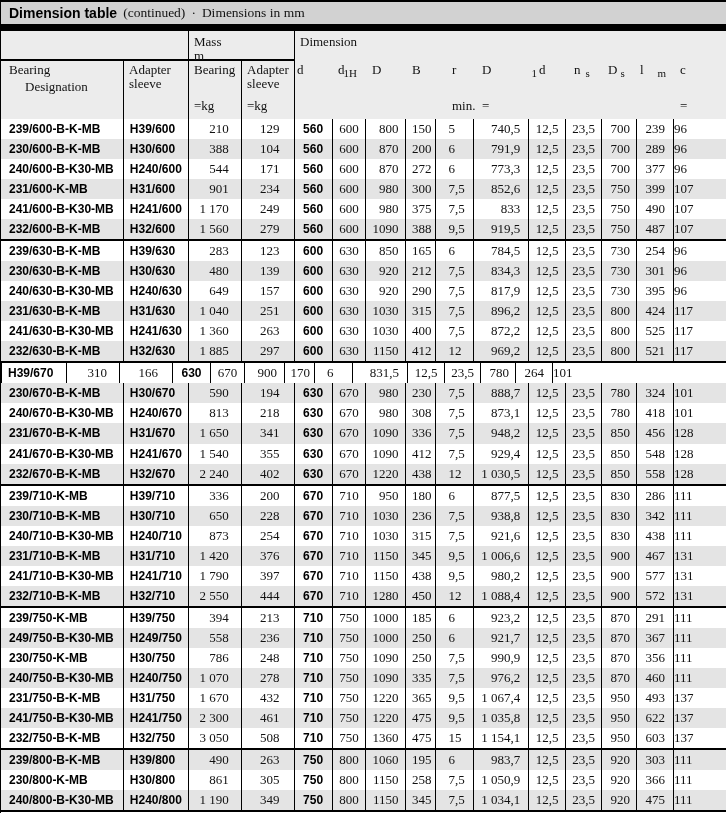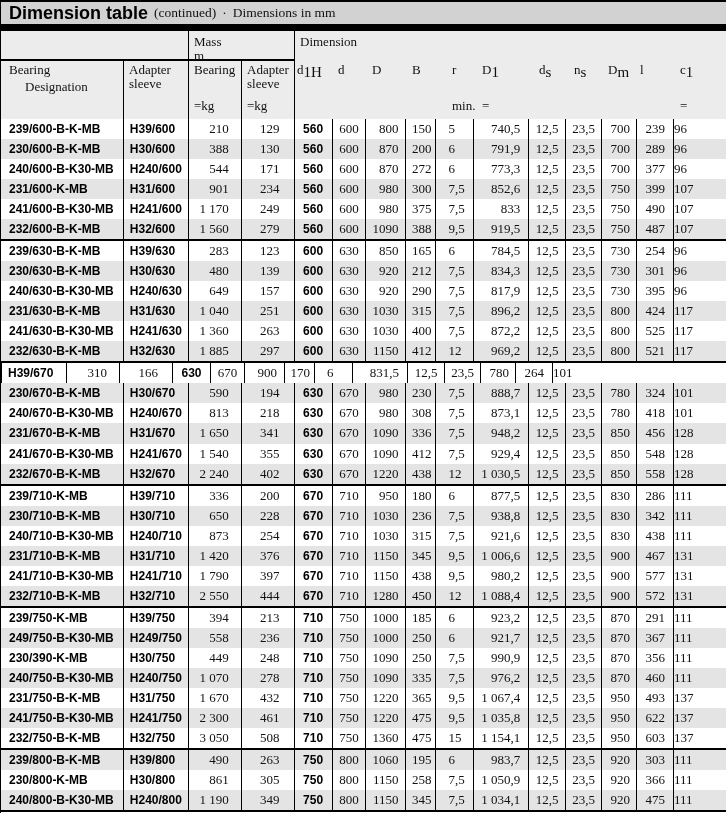--- a/index.html
+++ b/index.html
@@ -1,37 +1,37 @@
 <!DOCTYPE html>
 <html><head>
 <meta charset="utf-8">
 <style>
   html,body{margin:0;padding:0;background:#fff;}
   .page{position:relative;width:726px;height:813px;background:#fff;overflow:hidden;
         font-family:"Liberation Serif",serif;color:#111;border-left:1px solid #000;box-sizing:border-box;}
   
   .titlebar{position:absolute;top:0;left:0;right:0;height:24px;background:#d2d2d2;
             border-top:2px solid #000;box-sizing:border-box;display:flex;align-items:center;padding-left:8px;}
-  .title-main{font-family:"Liberation Sans",sans-serif;font-weight:bold;font-size:18px;color:#000;}
+  .title-main{font-family:"Liberation Sans",sans-serif;font-weight:bold;font-size:14px;color:#000;}
   .title-rest{font-size:13.5px;color:#111;margin-left:6px;}
   .blackbar{position:absolute;top:24px;left:0;right:0;height:7px;background:#000;}
   
   .thead{position:absolute;top:31px;left:0;right:0;height:88px;background:#ececec;
          border-bottom:2px solid #000;box-sizing:content-box;font-size:13px;}
   .hlabel{position:absolute;line-height:14px;white-space:pre-line;}
   .hrule{position:absolute;top:28px;left:0;width:293px;height:2px;background:#000;}
   .vl{position:absolute;width:1px;background:#000;}
   .vl122{left:122px;top:28px;height:60px;}
   .vl187{left:187px;top:0;height:88px;}
   .vl240{left:240px;top:28px;height:60px;}
   .vl293{left:293px;top:0;height:88px;}
   .dimhead{position:absolute;left:293px;top:0;right:0;height:88px;}
   .dim-sym{position:absolute;top:32px;line-height:14px;}
   .dim-note{position:absolute;bottom:6px;line-height:14px;}
-  sub{font-size:15px;line-height:0;vertical-align:-3px;}
+  sub{font-size:11px;line-height:0;vertical-align:-3px;margin-left:40px;}
   
   .tbody{position:absolute;top:119px;left:0;right:0;height:691px;display:flex;flex-direction:column;
          border-bottom:2px solid #000;box-sizing:content-box;font-size:13px;}
   .trow{flex:1 1 0;display:flex;box-sizing:border-box;background:#fff;}
   .trow.shade{background:#e4e4e4;}
   .trow.gend{border-bottom:2px solid #000;}
   .cell{box-sizing:border-box;border-left:1px solid #000;display:flex;align-items:center;overflow:hidden;white-space:nowrap;}
   .c0{border-left:none;width:122px;justify-content:flex-start;padding-left:8px;}
   .c1{width:65px;justify-content:flex-start;padding-left:6px;}
   .c0,.c1,.c4{font-family:"Liberation Sans",sans-serif;font-weight:bold;font-size:12px;color:#000;}
@@ -115,21 +115,21 @@
         <div class="cell c10">12,5</div>
         <div class="cell c11">23,5</div>
         <div class="cell c12">700</div>
         <div class="cell c13">239</div>
         <div class="cell c14">96</div>
       </div>
       <div class="trow shade">
         <div class="cell c0">230/600-B-K-MB</div>
         <div class="cell c1">H30/600</div>
         <div class="cell c2">388</div>
-        <div class="cell c3">130</div>
+        <div class="cell c3">104</div>
         <div class="cell c4">560</div>
         <div class="cell c5">600</div>
         <div class="cell c6">870</div>
         <div class="cell c7">200</div>
         <div class="cell c8">6</div>
         <div class="cell c9">791,9</div>
         <div class="cell c10">12,5</div>
         <div class="cell c11">23,5</div>
         <div class="cell c12">700</div>
         <div class="cell c13">289</div>
@@ -536,23 +536,23 @@
         <div class="cell c7">250</div>
         <div class="cell c8">6</div>
         <div class="cell c9">921,7</div>
         <div class="cell c10">12,5</div>
         <div class="cell c11">23,5</div>
         <div class="cell c12">870</div>
         <div class="cell c13">367</div>
         <div class="cell c14">111</div>
       </div>
       <div class="trow">
-        <div class="cell c0">230/390-K-MB</div>
+        <div class="cell c0">230/750-K-MB</div>
         <div class="cell c1">H30/750</div>
-        <div class="cell c2">449</div>
+        <div class="cell c2">786</div>
         <div class="cell c3">248</div>
         <div class="cell c4">710</div>
         <div class="cell c5">750</div>
         <div class="cell c6">1090</div>
         <div class="cell c7">250</div>
         <div class="cell c8">7,5</div>
         <div class="cell c9">990,9</div>
         <div class="cell c10">12,5</div>
         <div class="cell c11">23,5</div>
         <div class="cell c12">870</div>

